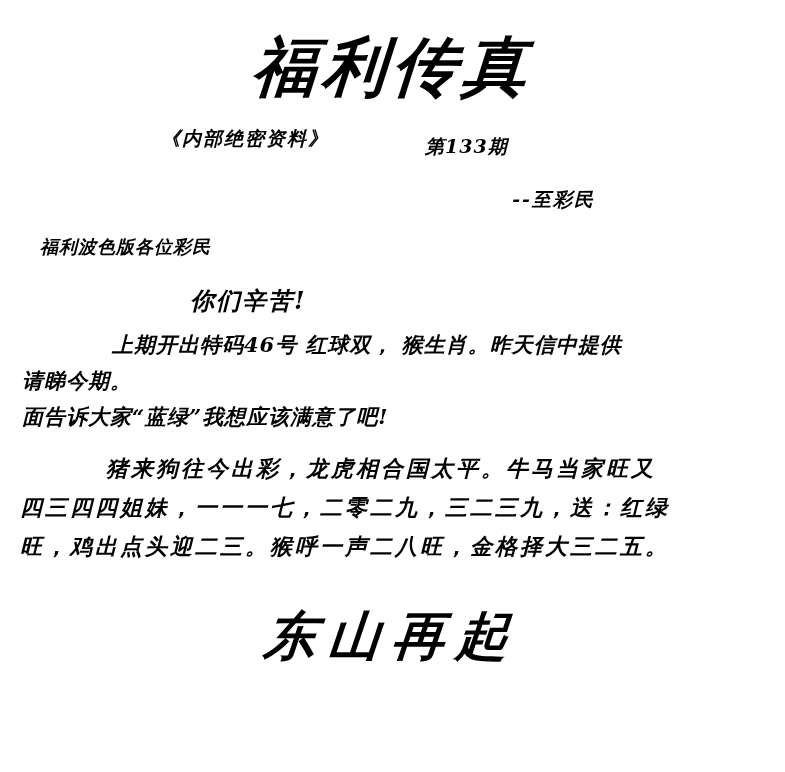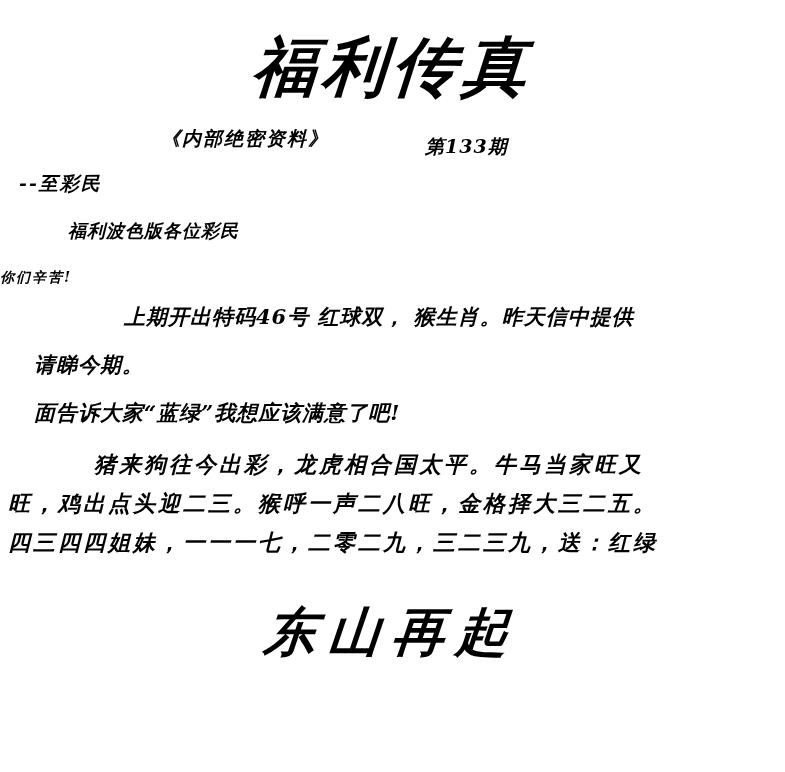--- a/index.html
+++ b/index.html
@@ -52,70 +52,71 @@
     margin-left: 46px;
   }
   .subrow .right {
     position: absolute;
     left: 425px;
     top: 8px;
     letter-spacing: 1px;
   }
 
   .signline {
-    margin-top: 15px;
+    margin-top: 31px;
     padding-right: 190px;
-    text-align: left;
+    text-align: right;
     font-family: "DejaVu Serif", serif;
     font-weight: bold;
     font-style: italic;
     font-size: 19px;
     letter-spacing: 2px;
     padding-left: 19px;
   }
 
   .greet {
     margin-top: 22px;
-    padding-left: 68px;
+    padding-left: 40px;
     font-family: "DejaVu Serif", serif;
     font-weight: bold;
     font-style: italic;
     font-size: 18px;
     letter-spacing: 1px;
   }
 
   .exclaim {
     margin-top: 26px;
+    padding-left: 190px;
     font-family: "DejaVu Serif", serif;
     font-weight: bold;
     font-style: italic;
-    font-size: 14px;
+    font-size: 24px;
     letter-spacing: 2px;
   }
 
   .body-block {
     margin-top: 10px;
     padding: 0 16px 0 22px;
     font-family: "DejaVu Serif", serif;
     font-weight: bold;
     font-style: italic;
     font-size: 21px;
     line-height: 1.72;
     letter-spacing: 1px;
   }
   .body-block p {
-    margin: 12px;
+    margin: 0;
   }
   .indent-1 { text-indent: 90px; }
   .indent-2 { text-indent: 0px; }
   .indent-3 { text-indent: 0px; }
 
   .numbers-block {
     margin-top: 14px;
-    padding: 0 10px 0 8px;
+    padding: 0 10px 0 20px;
     font-family: "DejaVu Serif", serif;
     font-weight: bold;
     font-style: italic;
     font-size: 22px;
     line-height: 1.78;
     letter-spacing: 3px;
   }
   .numbers-block p { margin: 0; }
   .numbers-block .first { text-indent: 86px; }
 
@@ -149,19 +150,19 @@
   <div class="exclaim">你们辛苦!</div>
 
   <div class="body-block">
     <p class="indent-1">上期开出特码46号 红球双， 猴生肖。昨天信中提供</p>
     <p class="indent-3">请睇今期。</p>
     <p class="indent-3">面告诉大家“蓝绿”我想应该满意了吧!</p>
   </div>
 
   <div class="numbers-block">
     <p class="first">猪来狗往今出彩，龙虎相合国太平。牛马当家旺又</p>
+    <p>四三四四姐妹，一一一七，二零二九，三二三九，送：红绿</p>
     <p>旺，鸡出点头迎二三。猴呼一声二八旺，金格择大三二五。</p>
-    <p>四三四四姐妹，一一一七，二零二九，三二三九，送：红绿</p>
   </div>
 
   <div class="footer-title">东山再起</div>
 
 </div>
 
 </body></html>

